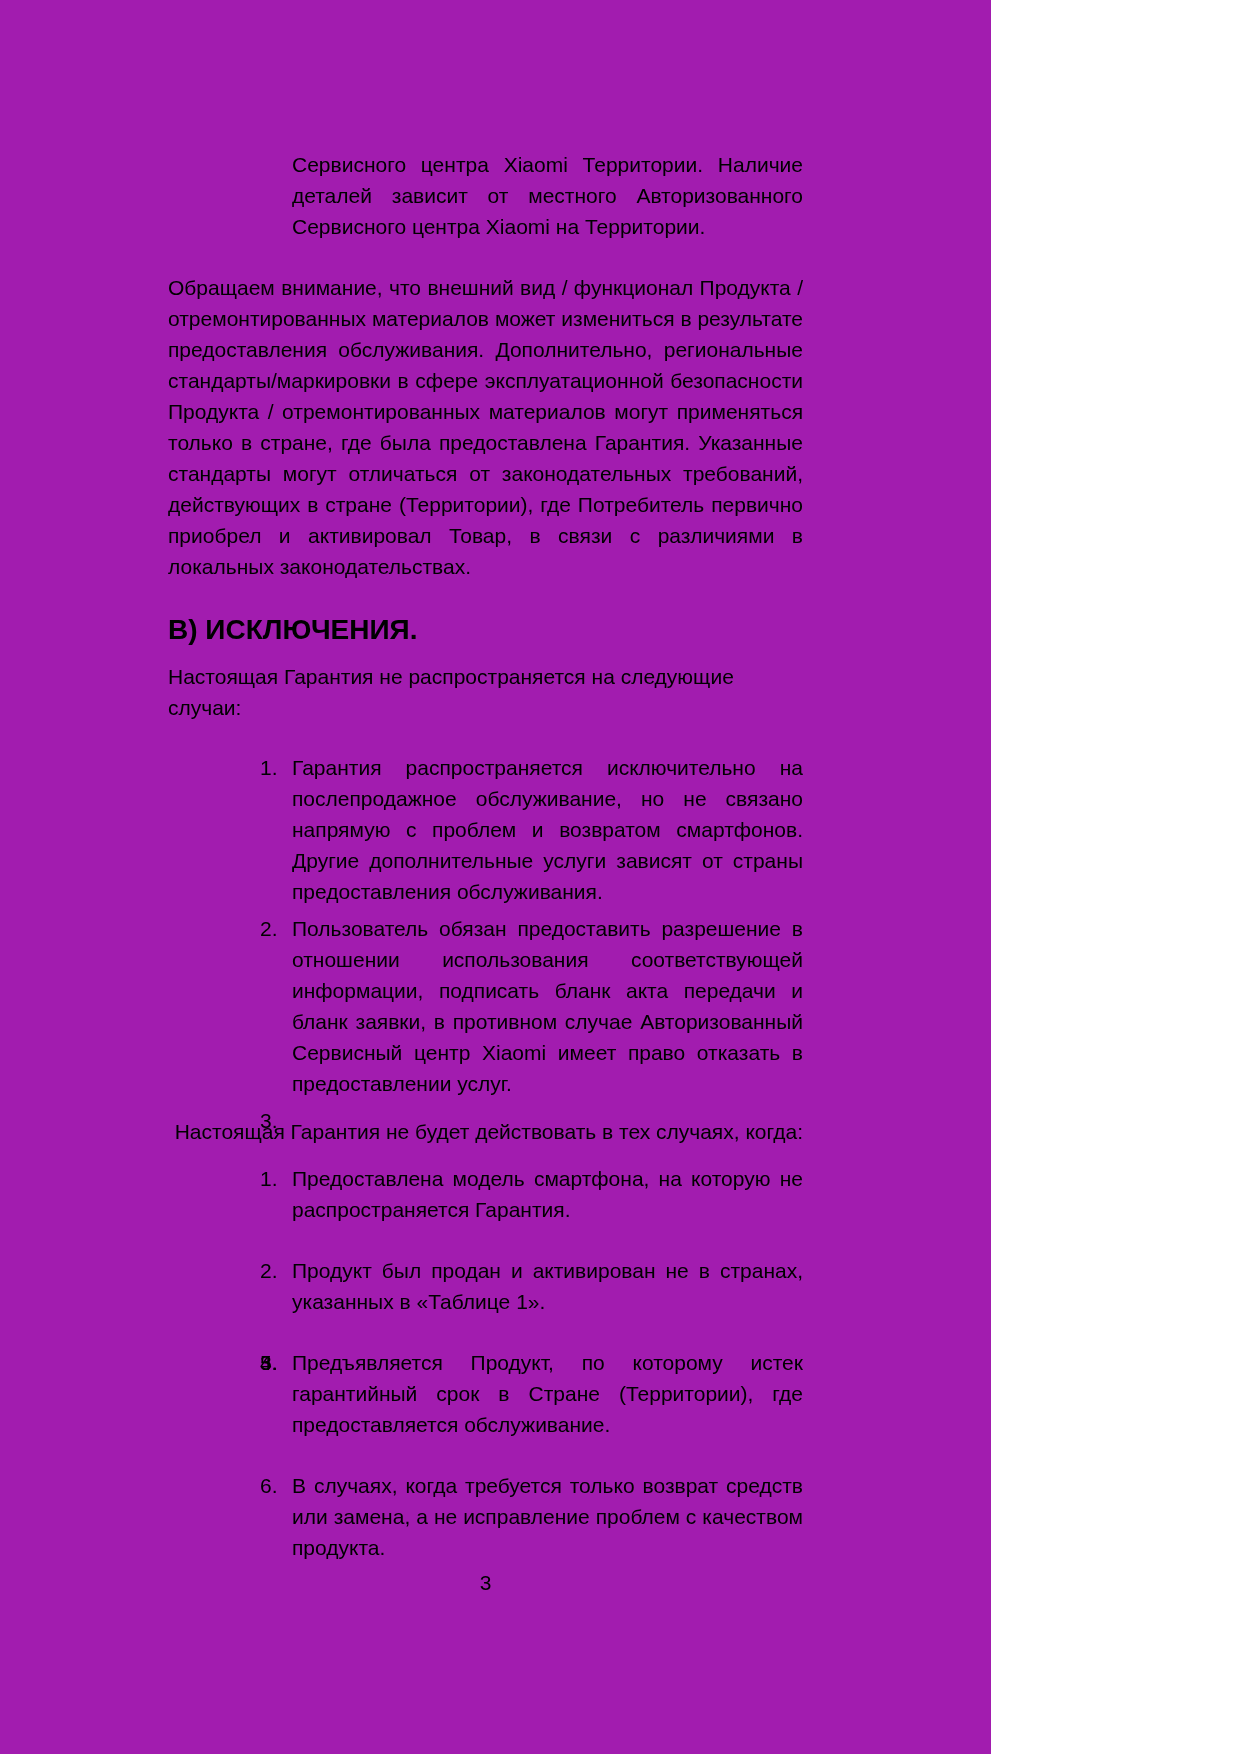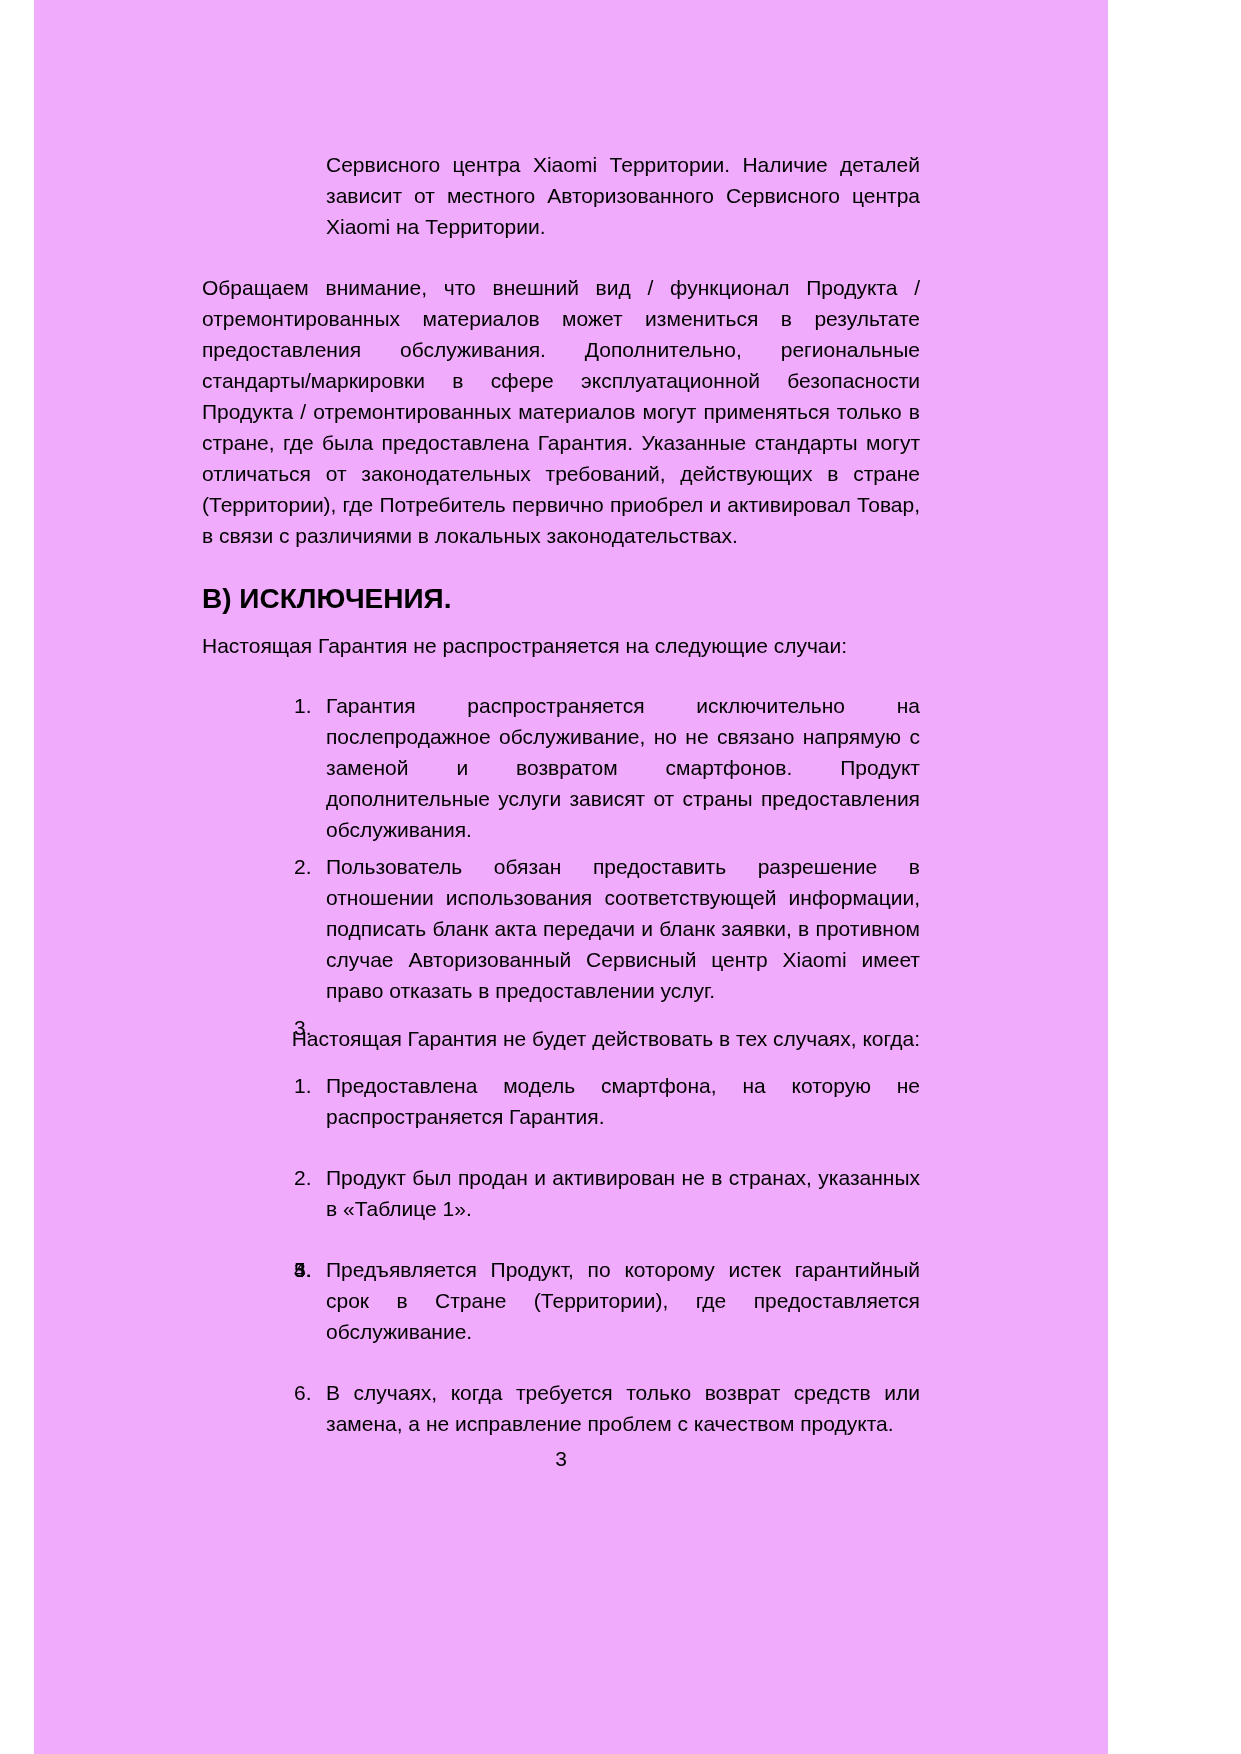--- a/index.html
+++ b/index.html
@@ -7,25 +7,24 @@
   body {
     width: 1241px;
     height: 1754px;
     background: #ffffff;
     color: #000000;
     font-family: "Liberation Sans", sans-serif;
     overflow: hidden;
   }
   .page {
     position: relative;
-    width: 1074px;
+    width: 991px;
     height: 1754px;
     padding: 149px 188px 0 168px;
-    background: #f0abfc;
-    margin-left: 34px;
+    background: #a21caf;
   }
   .para {
     font-size: 21px;
     line-height: 31px;
     text-align: justify;
     margin: 0;
     color: #000000;
   }
   .indent { margin-left: 124px; }
   .notice { margin-top: 30px; }
@@ -80,21 +79,21 @@
 
   <p class="para notice">Обращаем внимание, что внешний вид / функционал Продукта / отремонтированных материалов может измениться в результате предоставления обслуживания. Дополнительно, региональные стандарты/маркировки в сфере эксплуатационной безопасности Продукта / отремонтированных материалов могут применяться только в стране, где была предоставлена Гарантия. Указанные стандарты могут отличаться от законодательных требований, действующих в стране (Территории), где Потребитель первично приобрел и активировал Товар, в связи с различиями в локальных законодательствах.</p>
 
   <h2 class="heading">В) ИСКЛЮЧЕНИЯ.</h2>
 
   <p class="para intro">Настоящая Гарантия не распространяется на следующие случаи:</p>
 
   <ol class="doc-list first">
     <li>
       <span class="num">1.</span>
-      <span class="txt">Гарантия распространяется исключительно на послепродажное обслуживание, но не связано напрямую с заменой и возвратом смартфонов. Продукт дополнительные услуги зависят от страны предоставления обслуживания.</span>
+      <span class="txt">Гарантия распространяется исключительно на послепродажное обслуживание, но не связано напрямую с проблем и возвратом смартфонов. Другие дополнительные услуги зависят от страны предоставления обслуживания.</span>
     </li>
     <li>
       <span class="num">2.</span>
       <span class="txt">Пользователь обязан предоставить разрешение в отношении использования соответствующей информации, подписать бланк акта передачи и бланк заявки, в противном случае Авторизованный Сервисный центр Xiaomi имеет право отказать в предоставлении услуг.</span>
     </li>
     <li>
       <span class="num">3.</span>
     </li>
   </ol>
 

